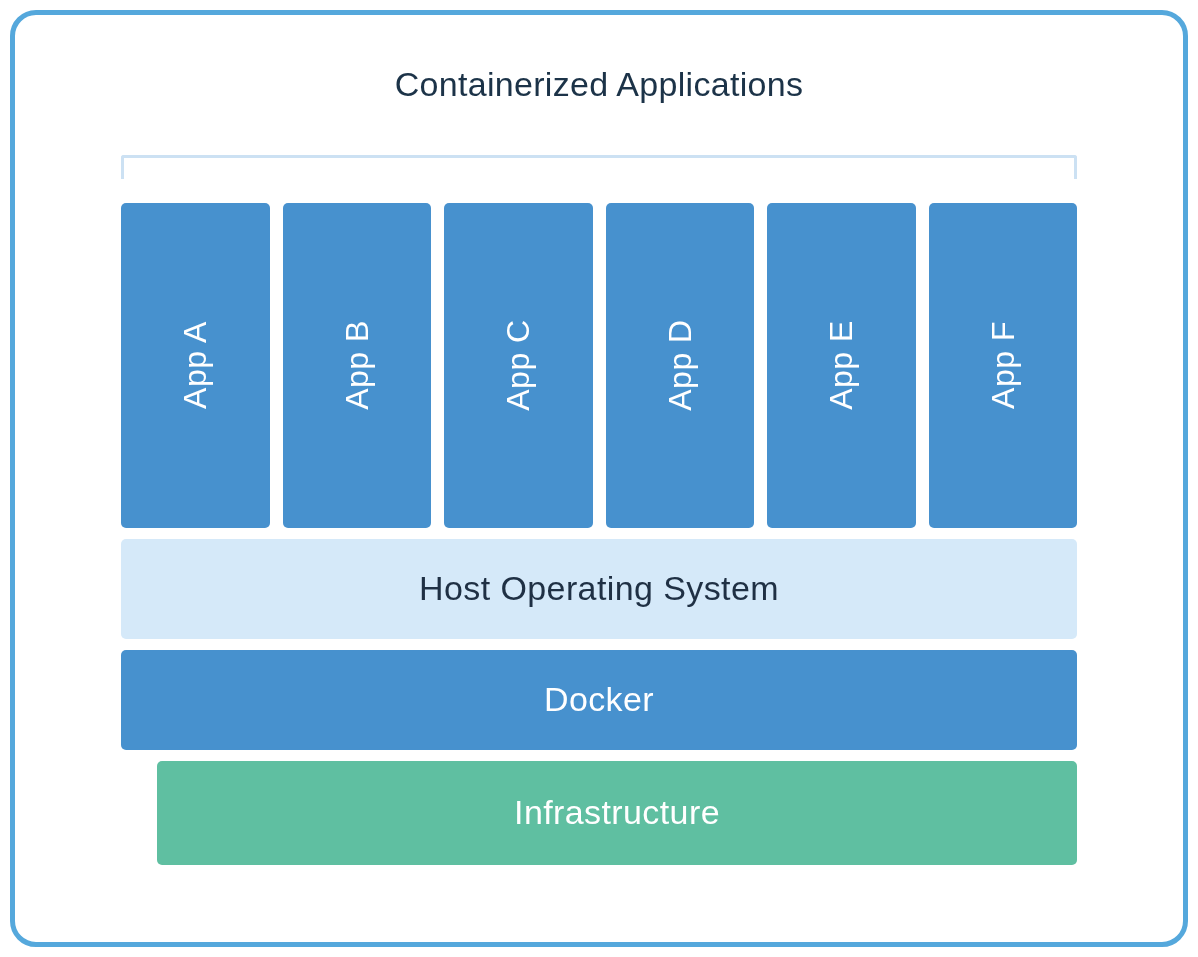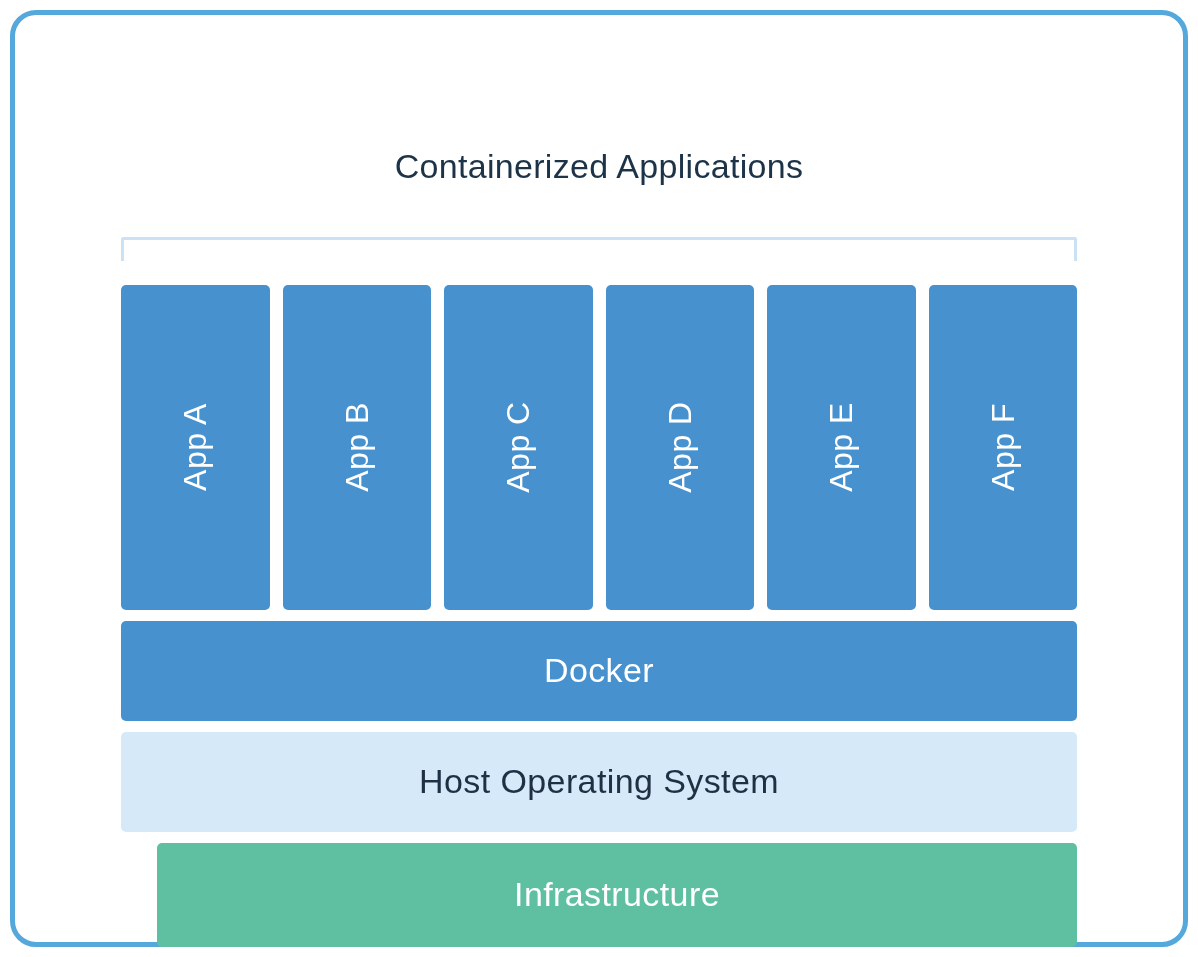--- a/index.html
+++ b/index.html
@@ -17,22 +17,22 @@
     border-radius: 26px;
     box-sizing: border-box;
     background: #ffffff;
   }
   .content {
     position: relative;
     width: 956px;
     margin: 0 auto;
   }
   .diagram-title {
-    margin: 16px;
-    padding-top: 115px;
+    margin: 0;
+    padding-top: 49px;
     font-size: 34px;
     font-weight: 500;
     line-height: 1.2;
     text-align: center;
     color: #1c3348;
     letter-spacing: 0.3px;
   }
   .bracket {
     margin-top: 50px;
     height: 24px;
@@ -116,20 +116,20 @@
         <span class="app-label">App D</span>
       </div>
       <div class="app-col">
         <span class="app-label">App E</span>
       </div>
       <div class="app-col">
         <span class="app-label">App F</span>
       </div>
     </div>
 
+    <div class="layer layer-host-os">Host Operating System</div>
+
     <div class="layer layer-docker">Docker</div>
-
-    <div class="layer layer-host-os">Host Operating System</div>
 
     <div class="layer layer-infrastructure">Infrastructure</div>
 
   </div>
 </div>
 
 </body></html>

